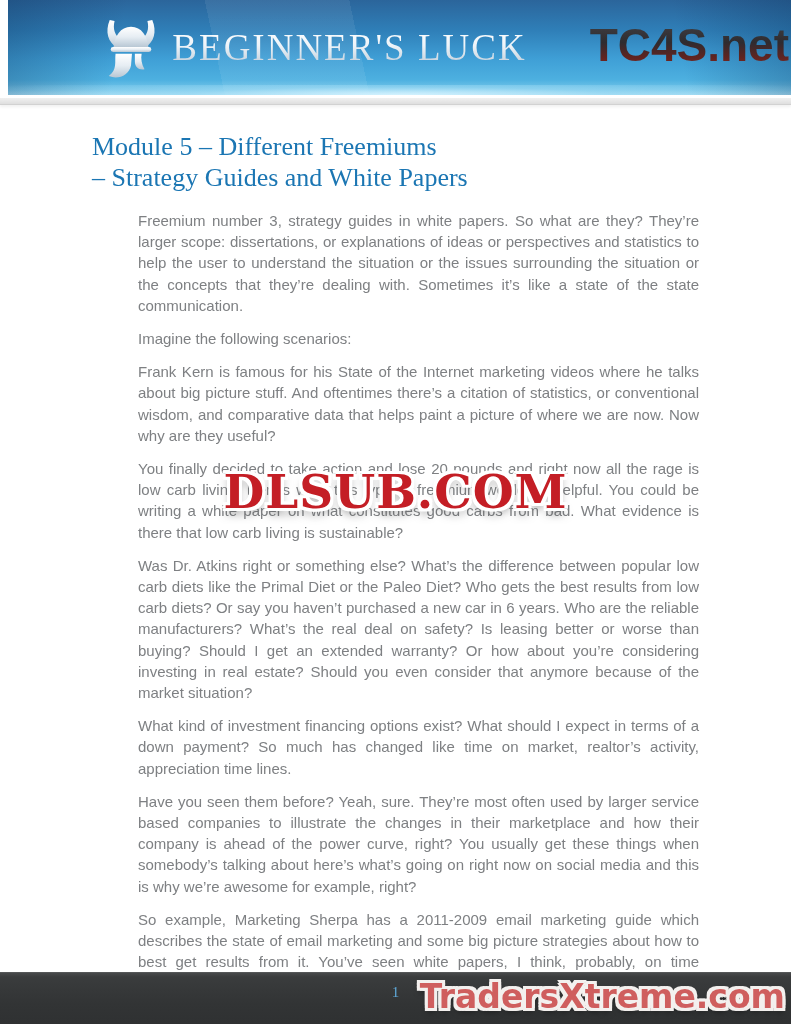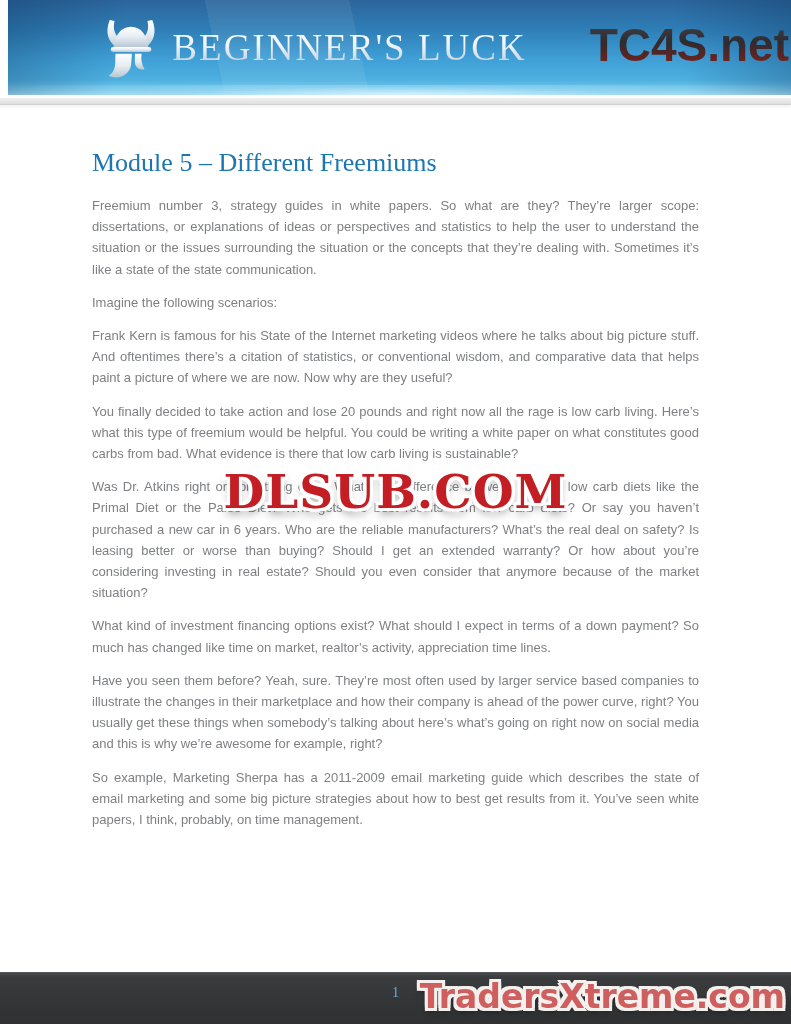--- a/index.html
+++ b/index.html
@@ -67,27 +67,28 @@
     padding: 26px 92px 0 92px;
   }
   .doc-title {
     font-family: "Liberation Serif", serif;
     font-weight: normal;
     color: #1b76b3;
     font-size: 26px;
     line-height: 31px;
     margin-bottom: 17px;
   }
-  .doc-title span { display: block; margin-top: 16px; }
+  .doc-title span { display: block; }
   .body-text p {
-    font-size: 13px;
+    font-size: 15px;
     line-height: 21.2px;
     color: #7e8083;
     text-align: justify;
     margin-bottom: 12px;
+    margin-left: 46px;
   }
 
   
   .center-watermark {
     position: absolute;
     left: 50%; top: 464px;
     transform: translateX(-50%);
     font-family: "DejaVu Serif", serif;
     font-weight: bold;
     font-size: 47px;
@@ -151,20 +152,21 @@
       <span class="brand-text">BEGINNER'S LUCK</span>
     </div>
     <span class="tc4s">TC4S.net</span>
   </div>
   <div class="header-gap"></div>
   <div class="header-strip"></div>
 
   <div class="content">
     <h1 class="doc-title">
       <span>Module 5 – Different Freemiums</span>
+      <span>– Strategy Guides and White Papers</span>
     </h1>
     <div class="body-text">
       <p>Freemium number 3, strategy guides in white papers. So what are they? They’re larger scope: dissertations, or explanations of ideas or perspectives and statistics to help the user to understand the situation or the issues surrounding the situation or the concepts that they’re dealing with. Sometimes it’s like a state of the state communication.</p>
       <p>Imagine the following scenarios:</p>
       <p>Frank Kern is famous for his State of the Internet marketing videos where he talks about big picture stuff. And oftentimes there’s a citation of statistics, or conventional wisdom, and comparative data that helps paint a picture of where we are now. Now why are they useful?</p>
       <p>You finally decided to take action and lose 20 pounds and right now all the rage is low carb living. Here’s what this type of freemium would be helpful. You could be writing a white paper on what constitutes good carbs from bad. What evidence is there that low carb living is sustainable?</p>
       <p>Was Dr. Atkins right or something else? What’s the difference between popular low carb diets like the Primal Diet or the Paleo Diet? Who gets the best results from low carb diets? Or say you haven’t purchased a new car in 6 years. Who are the reliable manufacturers? What’s the real deal on safety? Is leasing better or worse than buying? Should I get an extended warranty? Or how about you’re considering investing in real estate? Should you even consider that anymore because of the market situation?</p>
       <p>What kind of investment financing options exist? What should I expect in terms of a down payment?  So much has changed like time on market, realtor’s activity, appreciation time lines.</p>
       <p>Have you seen them before? Yeah, sure. They’re most often used by larger service based companies to illustrate the changes in their marketplace and how their company is ahead of the power curve, right? You usually get these things when somebody’s talking about here’s what’s going on right now on social media and this is why we’re awesome for example, right?</p>
       <p>So example, Marketing Sherpa has a 2011-2009 email marketing guide which describes the state of email marketing and some big picture strategies about how to best get results from it. You’ve seen white papers, I think, probably, on time management.</p>

